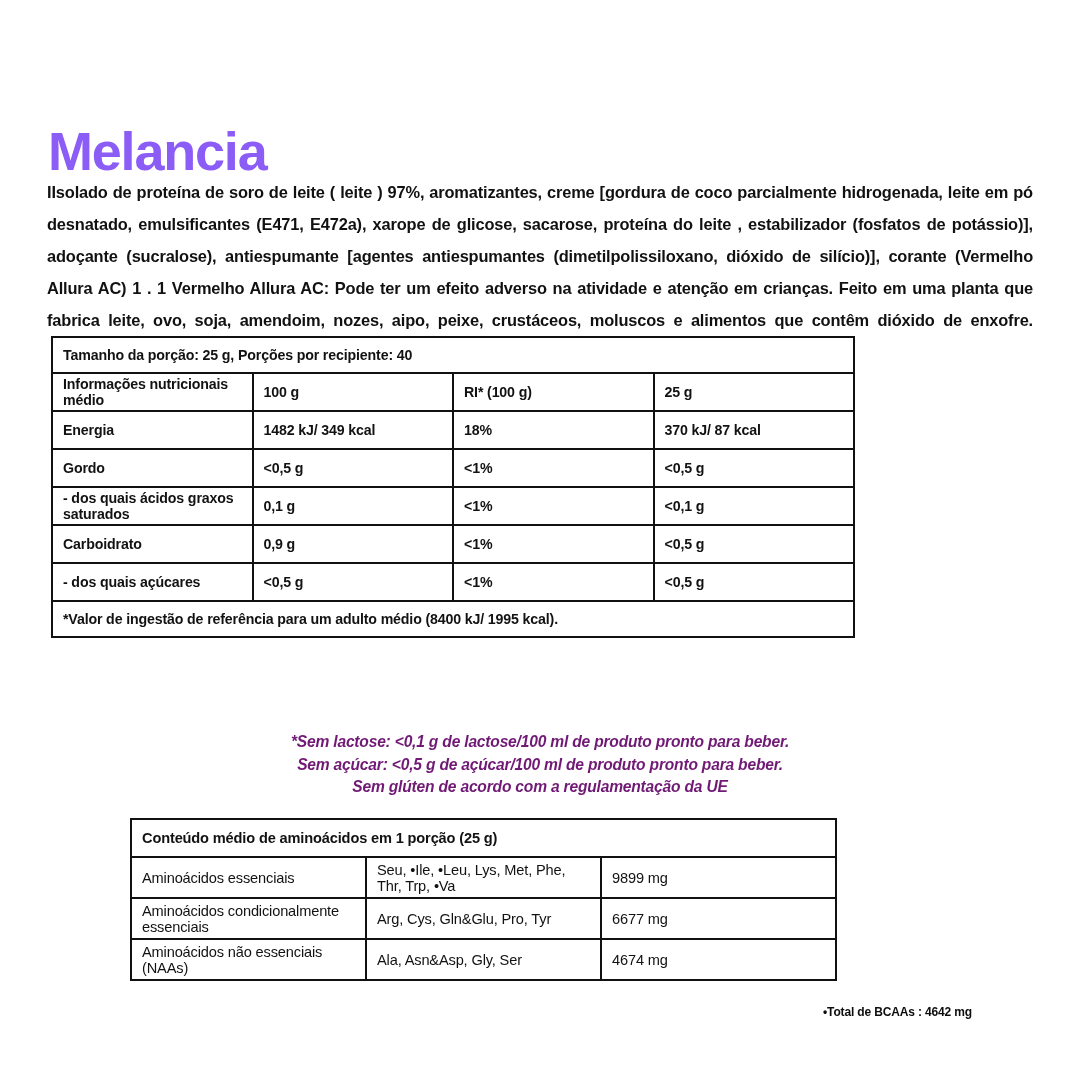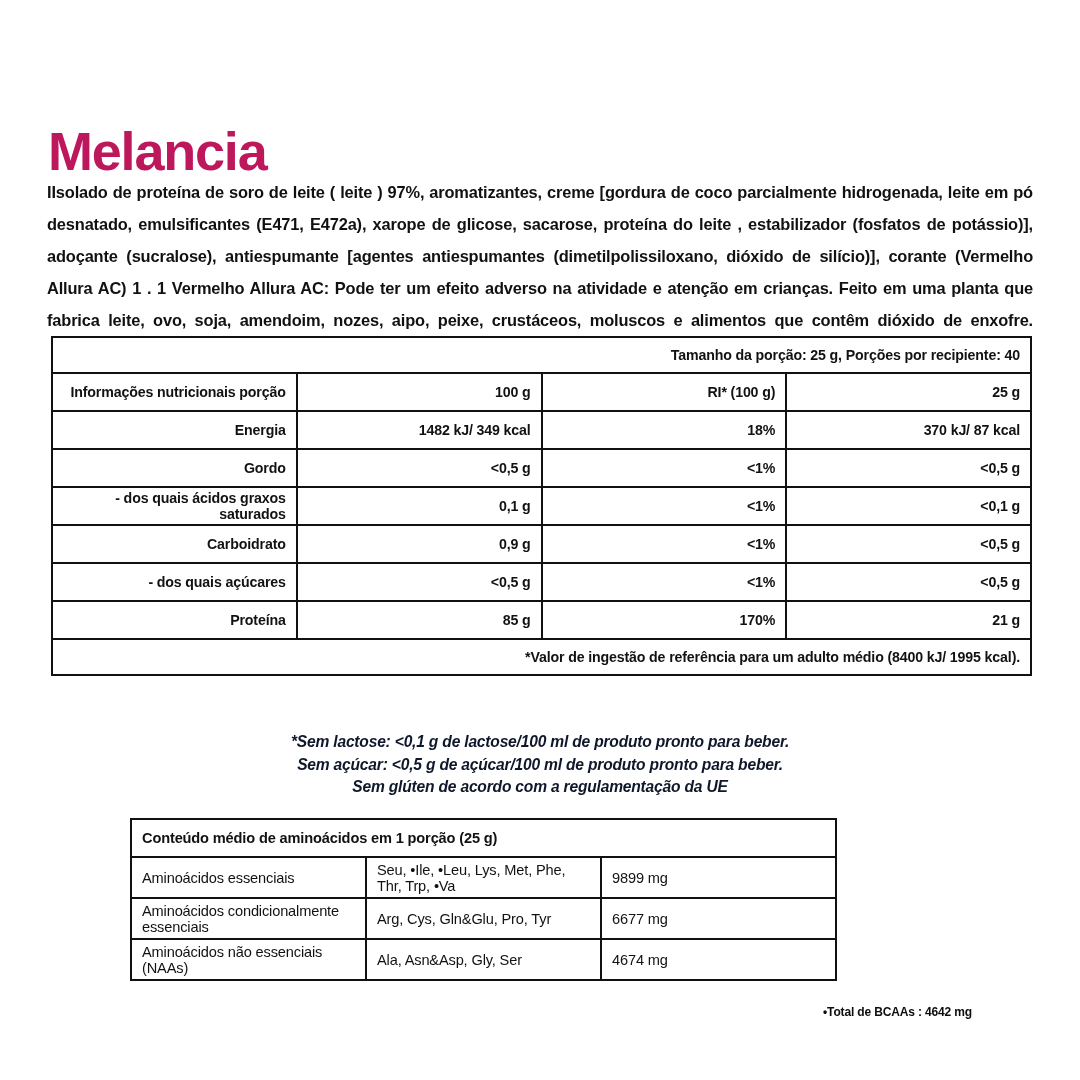--- a/index.html
+++ b/index.html
@@ -25,21 +25,21 @@
 
   
   .title {
     position: absolute;
     left: 48px;
     top: 86px;
     font-size: 54px;
     line-height: 58px;
     font-weight: 700;
     letter-spacing: -1.2px;
-    color: #be185d;
+    color: #8b5cf6;
   }
 
   
   .ingredients {
     position: absolute;
     left: 47px;
     top: 160px;
     width: 986px;
     font-size: 16.4px;
     line-height: 32px;
@@ -53,24 +53,23 @@
     content: "";
     display: inline-block;
     width: 100%;
   }
 
   
   .nutri-table {
     position: absolute;
     left: 51px;
     top: 336px;
-    width: 981px;
+    width: 804px;
     border-collapse: collapse;
     table-layout: fixed;
-    text-align: right;
   }
   .nutri-table td {
     border: 2px solid #111111;
     padding: 0 10px;
     height: 36px;
     font-size: 14.2px;
     font-weight: 600;
     color: #121212;
     letter-spacing: -0.15px;
     vertical-align: middle;
@@ -85,21 +84,21 @@
   .claims {
     position: absolute;
     left: 0;
     top: 731px;
     width: 1080px;
     text-align: center;
     font-size: 15.6px;
     line-height: 22.5px;
     font-weight: 700;
     font-style: italic;
-    color: #0f172a;
+    color: #701a75;
     letter-spacing: -0.2px;
   }
   .claims div { white-space: nowrap; }
 
   
   .amino-table {
     position: absolute;
     left: 130px;
     top: 818px;
     width: 707px;
@@ -143,21 +142,21 @@
   <h1 class="title">Melancia</h1>
 
   <p class="ingredients">IIsolado de proteína de soro de leite ( leite ) 97%, aromatizantes, creme [gordura de coco parcialmente hidrogenada, leite em pó desnatado, emulsificantes (E471, E472a), xarope de glicose, sacarose, proteína do leite , estabilizador (fosfatos de potássio)], adoçante (sucralose), antiespumante [agentes antiespumantes (dimetilpolissiloxano, dióxido de silício)], corante (Vermelho Allura AC) 1 . 1 Vermelho Allura AC: Pode ter um efeito adverso na atividade e atenção em crianças. Feito em uma planta que fabrica leite, ovo, soja, amendoim, nozes, aipo, peixe, crustáceos, moluscos e alimentos que contêm dióxido de enxofre.</p>
 
   <table class="nutri-table">
     <tbody>
       <tr class="span-row">
         <td class="c0" colspan="4">Tamanho da porção: 25 g, Porções por recipiente: 40</td>
       </tr>
       <tr>
-        <td class="c0">Informações nutricionais porção</td>
+        <td class="c0">Informações nutricionais médio</td>
         <td class="c1">100 g</td>
         <td class="c2">RI* (100 g)</td>
         <td class="c3">25 g</td>
       </tr>
       <tr>
         <td class="c0">Energia</td>
         <td class="c1">1482 kJ/ 349 kcal</td>
         <td class="c2">18%</td>
         <td class="c3">370 kJ/ 87 kcal</td>
       </tr>
@@ -177,26 +176,20 @@
         <td class="c0">Carboidrato</td>
         <td class="c1">0,9 g</td>
         <td class="c2">&lt;1%</td>
         <td class="c3">&lt;0,5 g</td>
       </tr>
       <tr>
         <td class="c0">- dos quais açúcares</td>
         <td class="c1">&lt;0,5 g</td>
         <td class="c2">&lt;1%</td>
         <td class="c3">&lt;0,5 g</td>
-      </tr>
-      <tr>
-        <td class="c0">Proteína</td>
-        <td class="c1">85 g</td>
-        <td class="c2">170%</td>
-        <td class="c3">21 g</td>
       </tr>
       <tr class="span-row">
         <td class="c0" colspan="4">*Valor de ingestão de referência para um adulto médio (8400 kJ/ 1995 kcal).</td>
       </tr>
     </tbody>
   </table>
 
   <div class="claims">
     <div>*Sem lactose: &lt;0,1 g de lactose/100 ml de produto pronto para beber.</div>
     <div>Sem açúcar: &lt;0,5 g de açúcar/100 ml de produto pronto para beber.</div>

